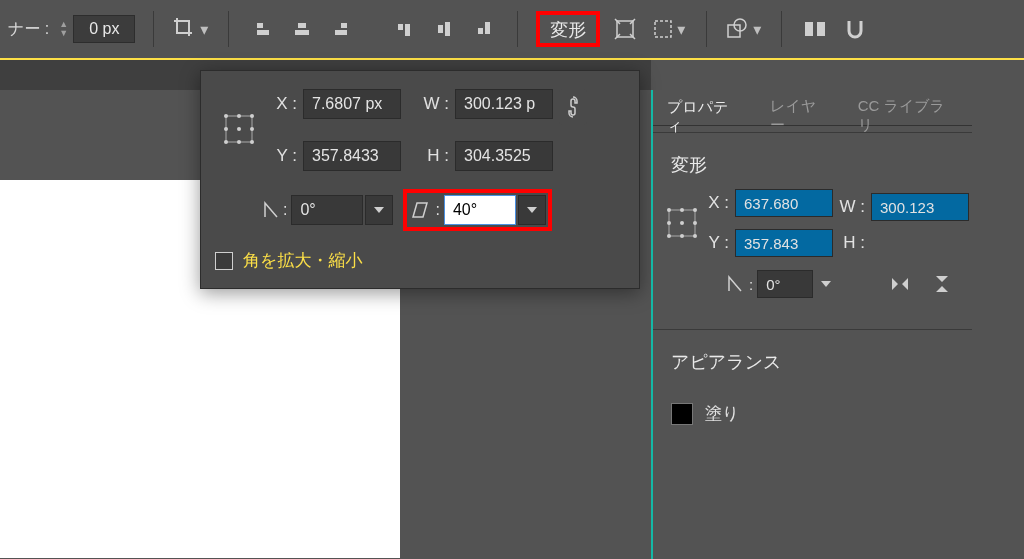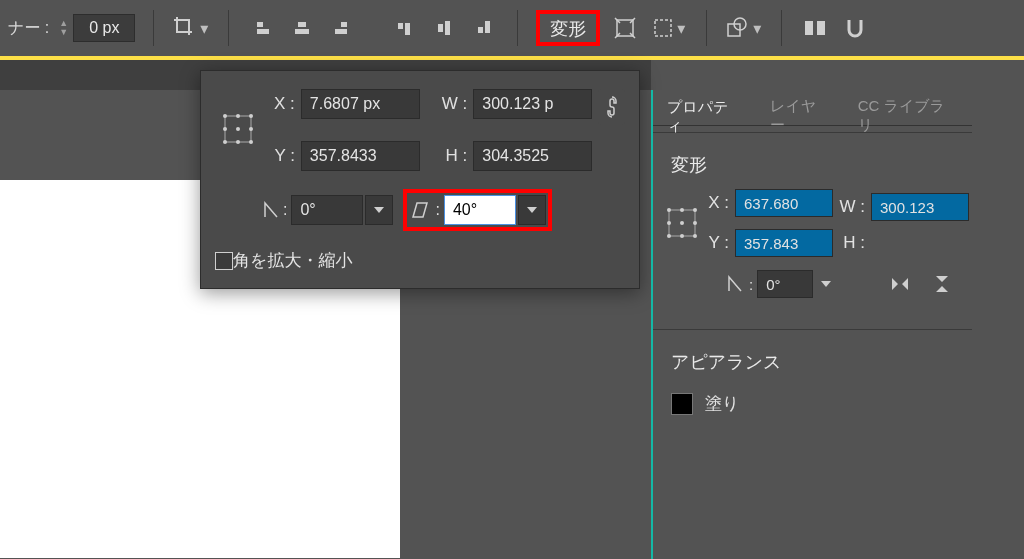--- a/index.html
+++ b/index.html
@@ -1,18 +1,18 @@
 <!DOCTYPE html>
 <html><head>
 <meta charset="utf-8">
 <style>
 * { box-sizing: border-box; margin: 0; padding: 0; font-family: "Hiragino Kaku Gothic Pro", "Yu Gothic", "Meiryo", sans-serif; }
 body { background: #535353; color: #e0e0e0; width: 1024px; height: 559px; overflow: hidden; position: relative; }
 
-.toolbar { height: 60px; background: #535353; display: flex; align-items: center; padding: 0 8px; gap: 10px; border-bottom: 4px solid #fde047; }
+.toolbar { height: 60px; background: #535353; display: flex; align-items: center; padding: 0 8px; gap: 10px; border-bottom: 2px solid #fde047; }
 .toolbar-label { color: #d8d8d8; font-size: 16px; }
 .toolbar-input { display: inline-flex; align-items: center; gap: 2px; }
 .spinner { width: 62px; height: 28px; background: #3c3c3c; color: #e8e8e8; display: inline-flex; align-items: center; justify-content: center; font-size: 16px; border: 1px solid #2d2d2d; }
 .spinner-arrows { width: 12px; height: 24px; color: #9f9f9f; font-size: 9px; display: inline-flex; flex-direction: column; line-height: 1; justify-content: center; }
 .sep { width: 1px; height: 36px; background: #3a3a3a; margin: 0 8px; }
 .icon-btn { width: 30px; height: 30px; display: inline-flex; align-items: center; justify-content: center; background: transparent; }
 .icon-btn.wide { width: 38px; }
 svg { display: block; }
 .drop-caret { width: 10px; color: #bfbfbf; margin-left: 2px; }
 .text-btn { height: 36px; padding: 3px 10px; font-size: 18px; color: #eaeaea; }
@@ -20,46 +20,46 @@
 
 .canvas-area { position: absolute; top: 60px; left: 0; width: 651px; height: 499px; background: #535353; }
 .bar-under { position: absolute; top: 0; left: 0; right: 0; height: 30px; background: #3f3f3f; }
 .white-canvas { position: absolute; top: 120px; left: 0; width: 400px; height: 378px; background: #fff; }
 
 .transform-panel { position: absolute; top: 70px; left: 200px; width: 440px; background: #4a4a4a; border: 1px solid #2c2c2c; padding: 18px 14px 16px 14px; box-shadow: 0 4px 18px rgba(0,0,0,0.4); }
 .transform-panel::before { content: ""; position: absolute; top: 2px; right: 46px; width: 12px; height: 12px; background: #4a4a4a; }
 .tp-row { display: flex; align-items: center; margin-bottom: 10px; }
 .ref-grid { width: 30px; height: 30px; }
 .lbl { width: 34px; text-align: right; color: #e0e0e0; font-size: 17px; margin-right: 6px; }
-.num-input { width: 119px; height: 30px; background: #393939; border: 1px solid #2b2b2b; color: #e4e4e4; font-size: 16px; padding: 0 8px; display: flex; align-items: center; }
+.num-input { width: 98px; height: 30px; background: #393939; border: 1px solid #2b2b2b; color: #e4e4e4; font-size: 16px; padding: 0 8px; display: flex; align-items: center; }
 .num-input.active { background: #fff; color: #000; border: 1px solid #4a90e2; }
 .shear-group { border: 4px solid #f00; padding: 2px; display: flex; align-items: center; }
 .chev-select { width: 28px; height: 30px; background: #393939; border: 1px solid #2b2b2b; display: inline-flex; align-items: center; justify-content: center; margin-left: 2px; }
 .tp-col { display: flex; flex-direction: column; gap: 12px; }
-.chk-row { display: flex; align-items: center; font-size: 17px; color: #e5e5e5; margin-top: 8px; }
+.chk-row { display: flex; align-items: center; gap: 10px; font-size: 17px; color: #fde047; margin-top: 8px; }
 .checkbox { width: 18px; height: 18px; border: 1.5px solid #cfcfcf; background: #3b3b3b; }
 .link-btn { width: 28px; height: 36px; background: #4a4a4a; border-radius: 3px; display: inline-flex; align-items: center; justify-content: center; margin-left: 6px; }
 
 .right-panel { position: absolute; top: 90px; left: 651px; width: 321px; height: 469px; background: #535353; border-left: 2px solid #14b8a6; }
 .rp-tabs { display: flex; height: 36px; border-bottom: 1px solid #333; }
 .rp-tab { padding: 7px 14px; font-size: 15px; color: #9a9a9a; }
 .rp-tab.active { color: #eaeaea; background: #535353; border-top: 1px solid #535353; }
 .rp-section { padding: 14px 18px 8px 18px; font-size: 18px; color: #eaeaea; }
 .rp-hr { border-top: 1px solid #3a3a3a; margin: 6px 0; }
 .rp-transform { padding: 8px 14px; }
 .rp-grid-row { display: flex; align-items: center; margin-bottom: 12px; }
 .rp-lbl { width: 32px; text-align: right; color: #e2e2e2; font-size: 17px; margin-right: 6px; }
 .rp-input { width: 98px; height: 28px; background: #0369a1; border: 1px solid #2b2b2b; color: #e2e2e2; font-size: 15px; display: flex; align-items: center; padding: 0 8px; }
 .rp-rotate-row { display: flex; align-items: center; justify-content: space-between; margin-top: 4px; }
 .rp-rotate-left { display: flex; align-items: center; }
 .angle-icon { width: 18px; height: 18px; }
 .flip-btns { display: flex; gap: 12px; }
 .rp-appearance { padding: 10px 18px; }
 .swatch { width: 22px; height: 22px; background: #000; border: 1px solid #777; display: inline-block; }
-.appear-row { display: flex; align-items: center; gap: 12px; }
+.appear-row { display: flex; align-items: center; gap: 12px; margin-top: 10px; }
 .rp-angle-input { width: 56px; height: 28px; background: #393939; border: 1px solid #2b2b2b; color: #e2e2e2; font-size: 15px; display: inline-flex; align-items: center; padding: 0 8px; }
 .rp-chev { width: 22px; height: 28px; background: transparent; display: inline-flex; align-items: center; justify-content: center; margin-left: 2px; }
 </style>
 </head>
 <body>
 
 <div class="toolbar">
   <span class="toolbar-label">ナー :</span>
   <span class="toolbar-input">
     <span class="spinner-arrows">▲<br>▼</span>

